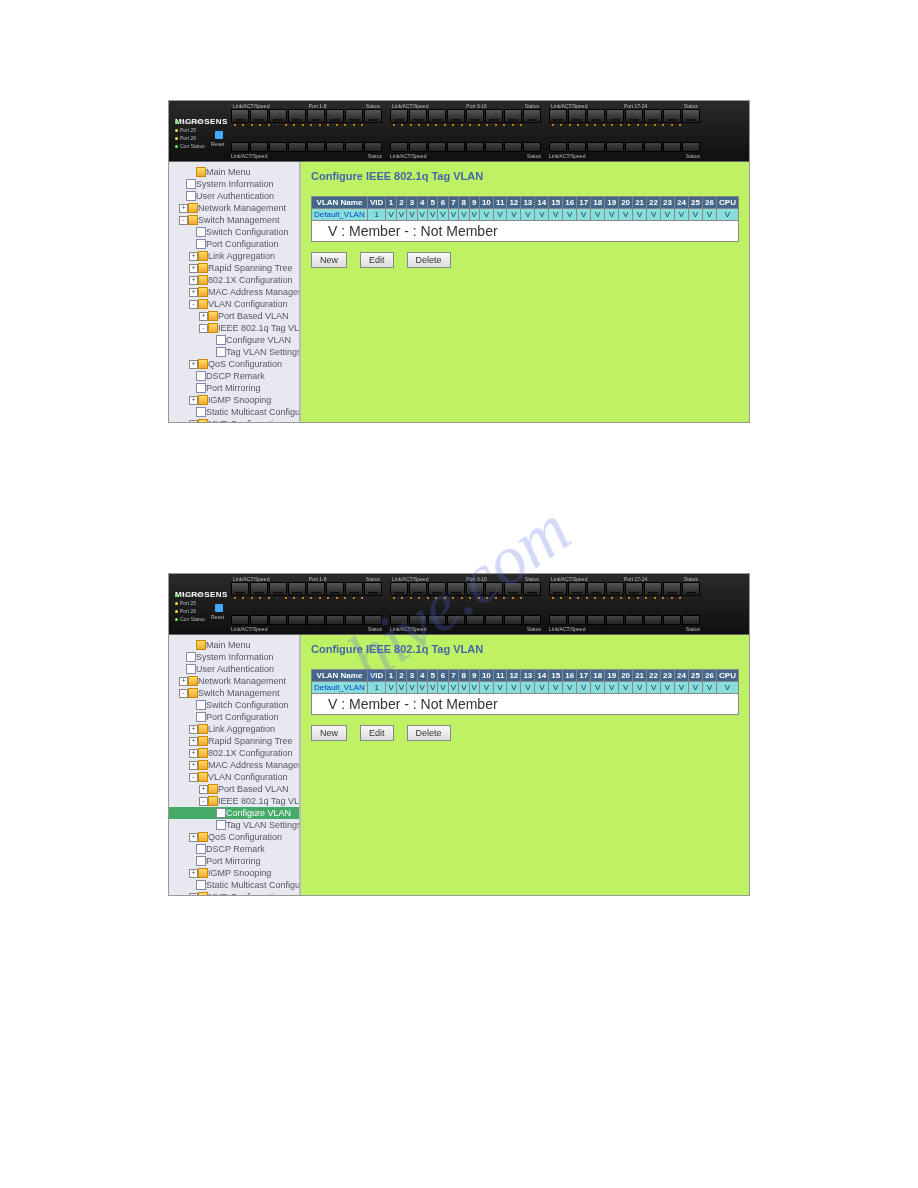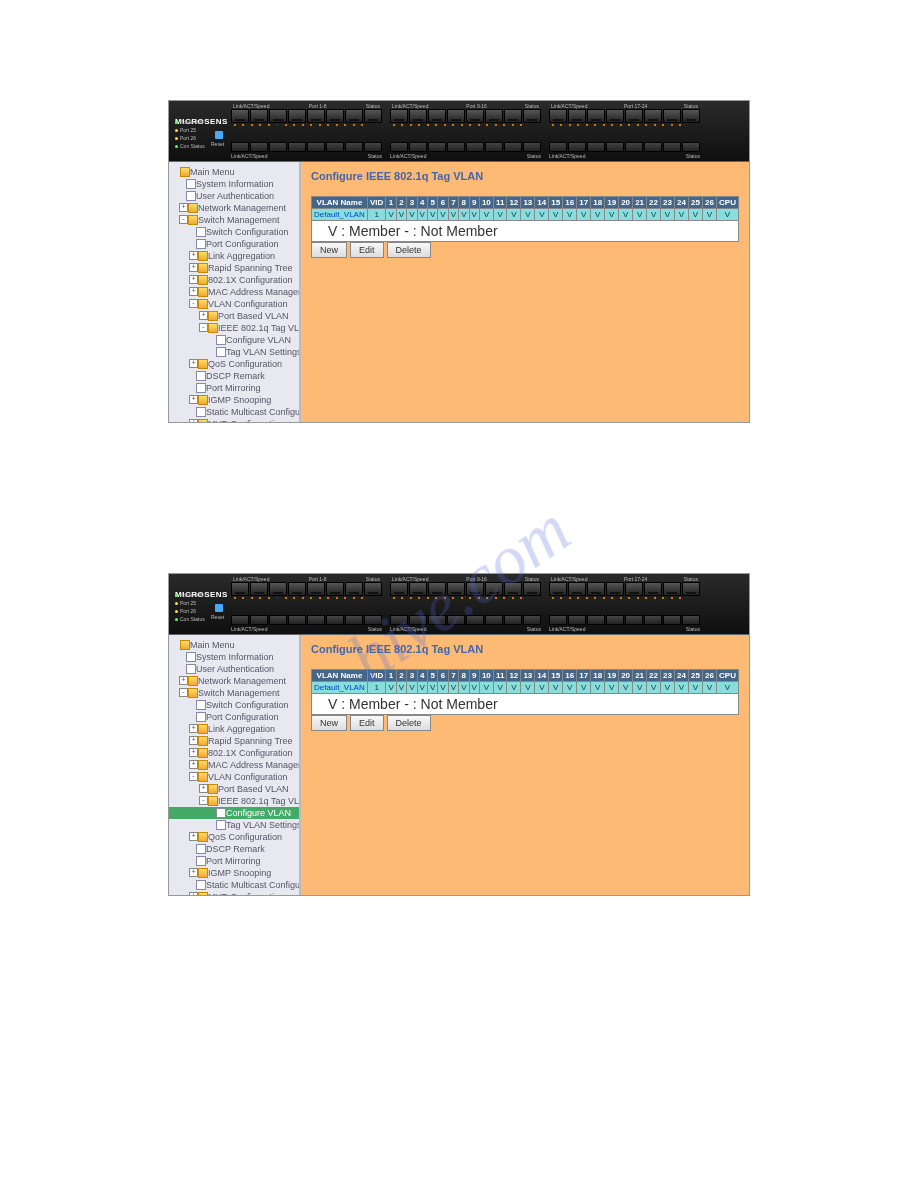--- a/index.html
+++ b/index.html
@@ -24,38 +24,38 @@
 .act{width:16px;height:2px;display:flex;justify-content:space-around}
 .act i{width:2px;height:2px;background:#f90;border-radius:50%}
 .act i.off{background:#333}
 .sfp-row{display:flex;gap:8px;position:absolute;left:62px;bottom:2px}
 .sgroup{display:flex;flex-direction:column}
 .sfps{display:flex;gap:1px}
 .sfp{width:16px;height:8px;background:linear-gradient(#444,#222);border:1px solid #000}
 .slabel{font-size:5px;color:#bbb;text-align:left;margin-top:1px;display:flex;justify-content:space-between}
 .body-area{display:flex;background:#f5f5f8;height:260px}
 .sidebar{width:130px;background:#e8e8f0;border-right:2px solid #bbb;overflow:hidden;padding:4px 0;font-size:9px}
-.tree-item{padding:1px 0 1px 4px;white-space:nowrap;display:flex;align-items:flex-start;gap:0;cursor:pointer;color:#556}
+.tree-item{padding:1px 0 1px 20px;white-space:nowrap;display:flex;align-items:flex-end;gap:0;cursor:pointer;color:#556}
 .tree-item.l1{padding-left:10px}
 .tree-item.l2{padding-left:20px}
 .tree-item.l3{padding-left:30px}
 .tree-item.sel{background:#4a6;color:#fff}
 .ticon{width:8px;height:8px;flex-shrink:0;display:inline-block}
 .folder{background:linear-gradient(#fd6,#ea3);border:0.5px solid #c80}
 .pageicon{background:#fff;border:0.5px solid #88a}
 .exp{width:7px;height:7px;border:0.5px solid #888;background:#fff;font-size:7px;line-height:6px;text-align:center;color:#555;flex-shrink:0}
 .noexp{width:7px;flex-shrink:0}
-.main{flex:1;padding:8px 10px;background:#fdba74}
+.main{flex:1;padding:8px 10px;background:#bef264}
 .main h3{margin:0 0 14px;font-size:11px;font-weight:bold;color:#46a}
 .vtable{border-collapse:collapse;font-size:8px;width:100%}
 .vtable th{background:#468;color:#fff;border:1px solid #888;padding:1px 2px;font-weight:bold}
 .vtable td{background:#8dd;border:1px solid #888;padding:1px 2px;text-align:center;color:#235}
 .vtable td:first-child{color:#04c;text-align:left}
 .legend{border:1px solid #888;border-top:none;padding:2px 16px;font-size:14px;background:#fff}
-.btns{display:flex;gap:3px}
+.btns{margin-top:10px;display:flex;gap:13px}
 .btn{background:linear-gradient(#f8f8f8,#ddd);border:1px solid #888;padding:2px 8px;font-size:9px;cursor:pointer;color:#333}
 .watermark{position:fixed;left:50%;top:50%;transform:translate(-50%,-50%) rotate(-35deg);font-size:70px;color:rgba(80,100,220,0.25);font-style:italic;font-family:Georgia,serif;pointer-events:none;z-index:999;white-space:nowrap;font-weight:500}
 </style>
 </head>
 <body>
 
 <div class="watermark">hive.com</div>
 
 <div class="page">
 

